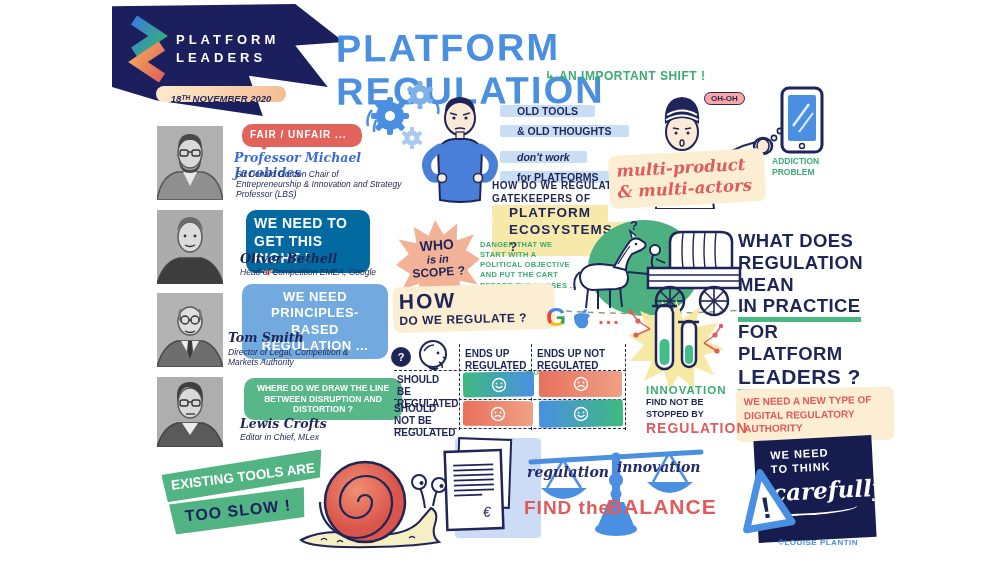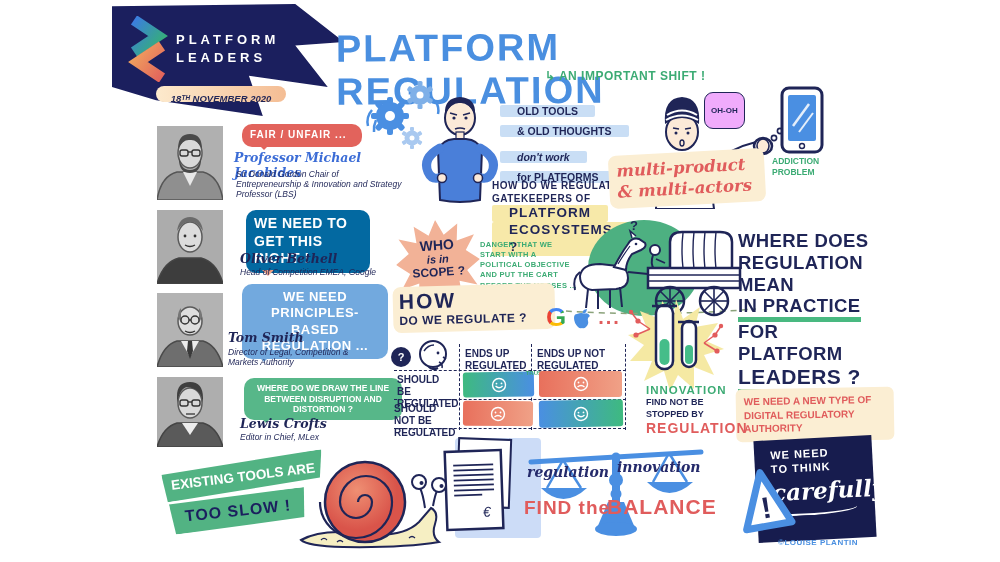--- a/index.html
+++ b/index.html
@@ -48,22 +48,22 @@
             -webkit-background-clip:text;background-clip:text;color:transparent;}
 
   
   .mx-head{font-size:10px;font-weight:bold;line-height:1.2;}
   .vdash{border-left:1.5px dashed #1f2557;width:0;}
   .hdash{border-top:1.5px dashed #1f2557;height:0;}
   .cell{border-radius:3px;display:flex;align-items:center;justify-content:center;}
   .note{color:#3cab74;font-size:6px;font-weight:bold;}
 
   
-  .oh-oh{left:704px;top:92px;background:#f0abfc;border:1.5px solid #1f2557;border-radius:9px;
-         padding:13px 6px;font-size:8px;font-weight:bold;}
+  .oh-oh{left:704px;top:92px;background:#fca5a5;border:1.5px solid #1f2557;border-radius:9px;
+         padding:1px 6px;font-size:8px;font-weight:bold;}
   .addiction{left:772px;top:156px;width:62px;color:#3cab74;font-size:8.5px;font-weight:bold;line-height:1.35;}
   .multi{left:609px;top:152px;width:140px;background:#fbeed3;border-radius:8px;padding:6px 8px;
          transform:rotate(-3deg);color:#e05c5c;font-size:16.5px;line-height:1.25;}
   .what-does{left:738px;top:230px;width:140px;font-weight:800;font-size:18.5px;line-height:1.18;
              letter-spacing:.4px;color:#1f2557;}
   .u-green{border-bottom:5px solid #49b981;padding-bottom:1px;}
   .new-type{left:736px;top:388px;width:142px;background:#fbeed3;border-radius:6px;padding:6px 8px;
             color:#e05c5c;font-size:10px;font-weight:bold;line-height:1.35;transform:rotate(-1deg);}
 
   
@@ -405,21 +405,21 @@
   </svg>
   <div class="abs oh-oh">OH-OH</div>
   <div class="abs addiction">ADDICTION PROBLEM</div>
 
   <div class="abs multi script">
     <div>multi-product</div>
     <div>&amp; multi-actors</div>
   </div>
 
   <div class="abs what-does">
-    <div>WHERE DOES</div>
+    <div>WHAT DOES</div>
     <div>REGULATION</div>
     <div>MEAN</div>
     <div><span class="u-green">IN PRACTICE</span></div>
     <div style="margin-top:4px">FOR</div>
     <div>PLATFORM</div>
     <div style="font-size:21px"><span class="u-green">LEADERS ?</span></div>
   </div>
 
   <div class="abs new-type">WE NEED A NEW TYPE OF DIGITAL REGULATORY AUTHORITY</div>
 

